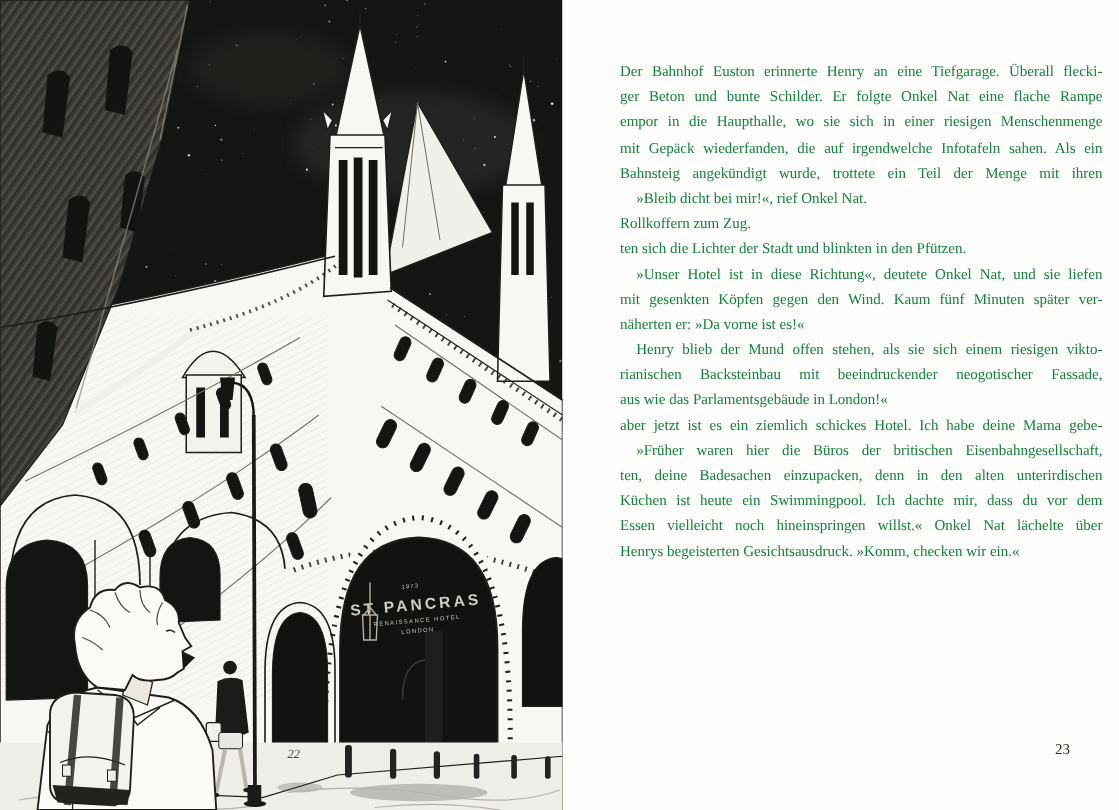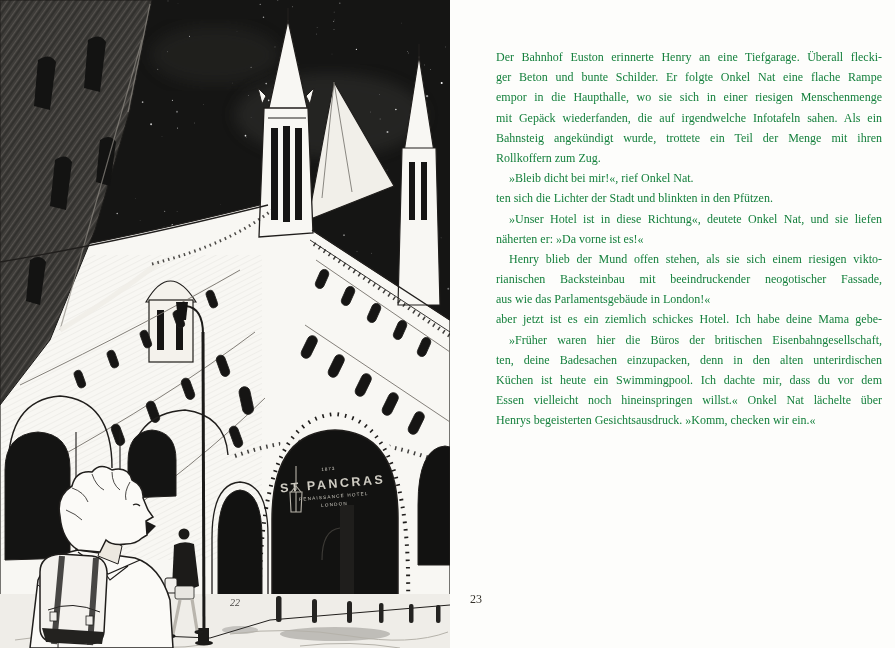--- a/index.html
+++ b/index.html
@@ -17,21 +17,21 @@
   .right-page{position:absolute;left:480px;top:0;width:415px;height:648px;}
   .text-block{
     position:absolute;left:16px;top:47px;width:386px;
     font-size:12px;line-height:20.2px;color:#15803d;
   }
   .tl{height:20.2px;text-align:justify;text-align-last:justify;white-space:normal;overflow:visible;}
   .tl.last{text-align-last:auto;}
   .tl.ind{text-indent:13px;}
   .folio-right{
     position:absolute;left:16px;top:592px;width:386px;
-    text-align:left;font-size:12px;color:#333029;
+    text-align:right;font-size:12px;color:#333029;
     transform:translateX(-26px);
   }
 </style>
 </head>
 <body>
 
 <div class="spread">
 
   <div class="left-page">
     <svg width="450" height="648" viewBox="0 0 450 648">
@@ -433,24 +433,25 @@
     </svg>
   </div>
 
   <div class="right-page">
     <div class="text-block">
         <div class="tl">Der Bahnhof Euston erinnerte Henry an eine Tiefgarage. Überall flecki-</div>
         <div class="tl">ger Beton und bunte Schilder. Er folgte Onkel Nat eine flache Rampe</div>
         <div class="tl">empor in die Haupthalle, wo sie sich in einer riesigen Menschenmenge</div>
         <div class="tl">mit Gepäck wiederfanden, die auf irgendwelche Infotafeln sahen. Als ein</div>
         <div class="tl">Bahnsteig angekündigt wurde, trottete ein Teil der Menge mit ihren</div>
+        <div class="tl last ind">»Bleib dicht bei mir!«, rief Onkel Nat.</div>
         <div class="tl last">Rollkoffern zum Zug.</div>
-        <div class="tl last ind">»Bleib dicht bei mir!«, rief Onkel Nat.</div>
         <div class="tl last">ten sich die Lichter der Stadt und blinkten in den Pfützen.</div>
         <div class="tl ind">»Unser Hotel ist in diese Richtung«, deutete Onkel Nat, und sie liefen</div>
+        <div class="tl">mit gesenkten Köpfen gegen den Wind. Kaum fünf Minuten später ver-</div>
         <div class="tl last">näherten er: »Da vorne ist es!«</div>
         <div class="tl ind">Henry blieb der Mund offen stehen, als sie sich einem riesigen vikto-</div>
         <div class="tl">rianischen Backsteinbau mit beeindruckender neogotischer Fassade,</div>
         <div class="tl last">aus wie das Parlamentsgebäude in London!«</div>
         <div class="tl">aber jetzt ist es ein ziemlich schickes Hotel. Ich habe deine Mama gebe-</div>
         <div class="tl ind">»Früher waren hier die Büros der britischen Eisenbahngesellschaft,</div>
         <div class="tl">ten, deine Badesachen einzupacken, denn in den alten unterirdischen</div>
         <div class="tl">Küchen ist heute ein Swimmingpool. Ich dachte mir, dass du vor dem</div>
         <div class="tl">Essen vielleicht noch hineinspringen willst.« Onkel Nat lächelte über</div>
         <div class="tl last">Henrys begeisterten Gesichtsausdruck. »Komm, checken wir ein.«</div>

